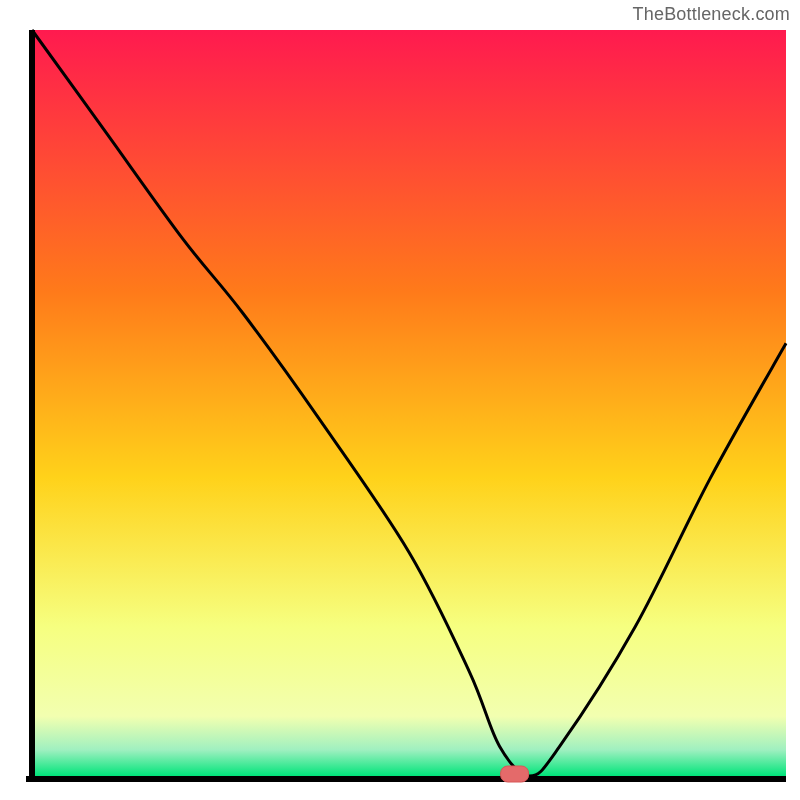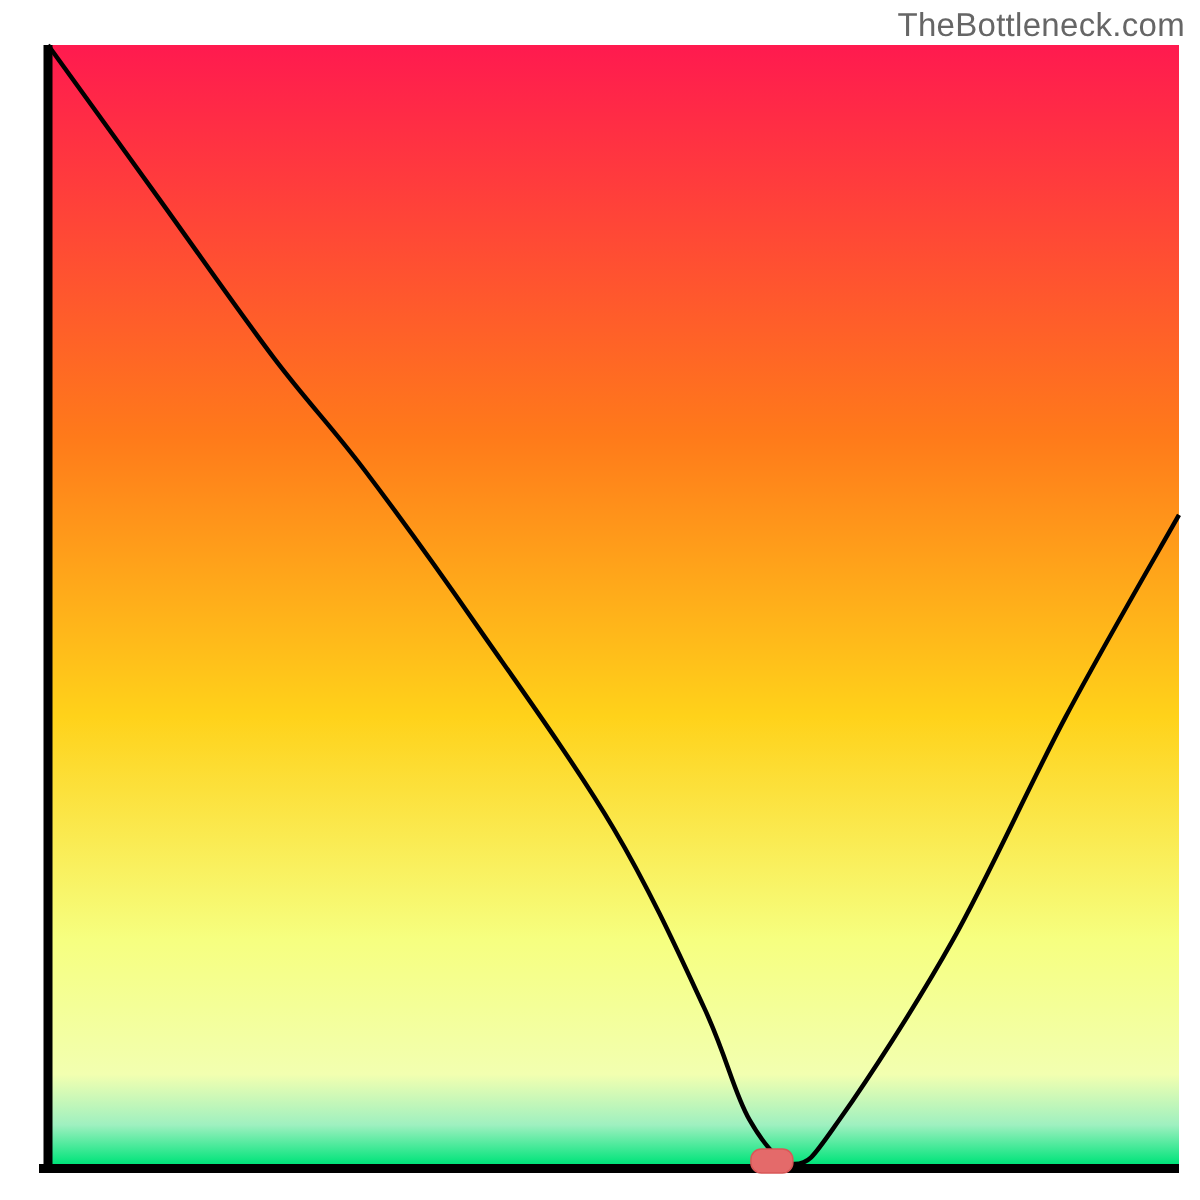--- a/index.html
+++ b/index.html
@@ -13,21 +13,21 @@
   .wrap {
     position: relative;
     width: 800px;
     height: 800px;
   }
   .watermark {
     position: absolute;
     top: 4px;
     right: 10px;
     color: #666666;
-    font-size: 22px;
+    font-size: 18px;
     font-weight: 500;
     letter-spacing: 0.2px;
     z-index: 50;
   }
   svg.plot {
     position: absolute;
     left: 0;
     top: 0;
     width: 800px;
     height: 800px;

